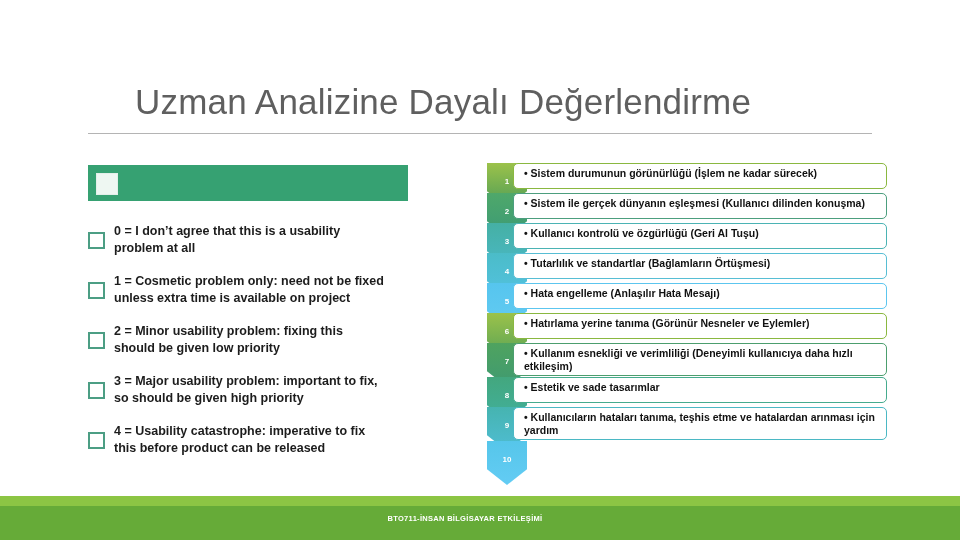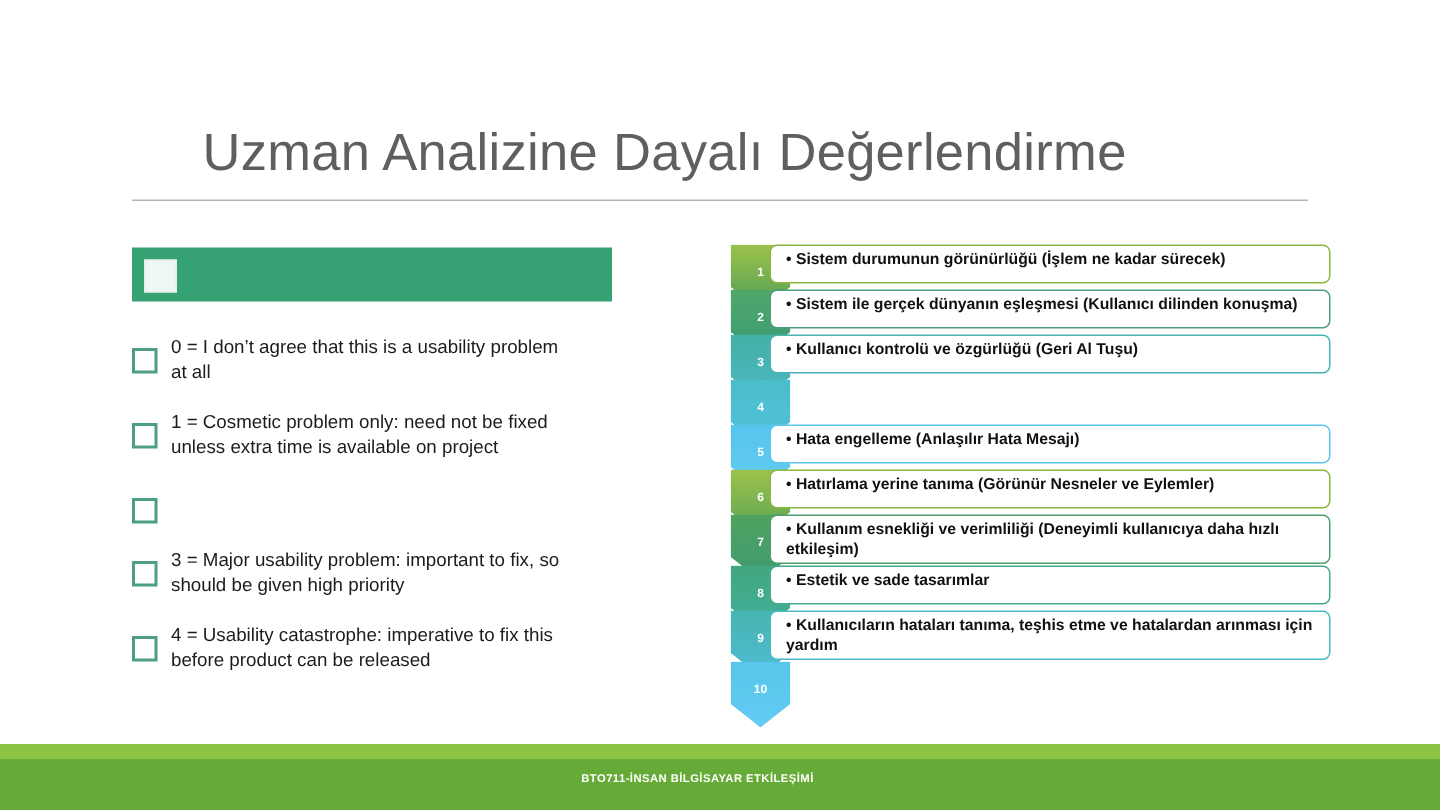--- a/index.html
+++ b/index.html
@@ -73,21 +73,21 @@
     border: 2px solid #4c9e84;
     background: #ffffff;
     box-sizing: border-box;
     margin-top: 9px;
     margin-right: 9px;
   }
   .check-label {
     font-size: 12.5px;
     line-height: 17px;
     color: #1c1c1c;
-    font-weight: 400;
+    font-weight: 700;
     width: 270px;
   }
 
   
   #right-column {
     position: absolute;
     left: 487px;
     top: 163px;
     width: 400px;
   }
@@ -179,20 +179,21 @@
       <div class="check-item">
         <div class="check-box"></div>
         <div class="check-label">0 = I don’t agree that this is a usability problem at all</div>
       </div>
       <div class="check-item">
         <div class="check-box"></div>
         <div class="check-label">1 = Cosmetic problem only: need not be fixed unless extra time is available on project</div>
       </div>
       <div class="check-item">
         <div class="check-box"></div>
+        <div class="check-label">2 = Minor usability problem: fixing this should be given low priority</div>
       </div>
       <div class="check-item">
         <div class="check-box"></div>
         <div class="check-label">3 = Major usability problem: important to fix, so should be given high priority</div>
       </div>
       <div class="check-item">
         <div class="check-box"></div>
         <div class="check-label">4 = Usability catastrophe: imperative to fix this before product can be released</div>
       </div>
     </div>
@@ -219,20 +220,23 @@
       <div class="chev-marker" style="background: linear-gradient(rgb(69, 176, 164), rgb(74, 184, 196));">
         <span class="chev-num">3</span>
       </div>
       <div class="chev-box" style="border-color: rgb(75, 179, 180);">
         <div class="chev-text">• Kullanıcı kontrolü ve özgürlüğü (Geri Al Tuşu)</div>
       </div>
     </div>
     <div class="chev-row" style="height: 30px;">
       <div class="chev-marker" style="background: linear-gradient(rgb(75, 188, 200), rgb(83, 194, 224));">
         <span class="chev-num">4</span>
+      </div>
+      <div class="chev-box" style="border-color: rgb(87, 190, 212);">
+        <div class="chev-text">• Tutarlılık ve standartlar (Bağlamların Örtüşmesi)</div>
       </div>
     </div>
     <div class="chev-row" style="height: 30px;">
       <div class="chev-marker" style="background: linear-gradient(rgb(86, 197, 238), rgb(99, 203, 242));">
         <span class="chev-num">5</span>
       </div>
       <div class="chev-box" style="border-color: rgb(92, 198, 239);">
         <div class="chev-text">• Hata engelleme (Anlaşılır Hata Mesajı)</div>
       </div>
     </div>

